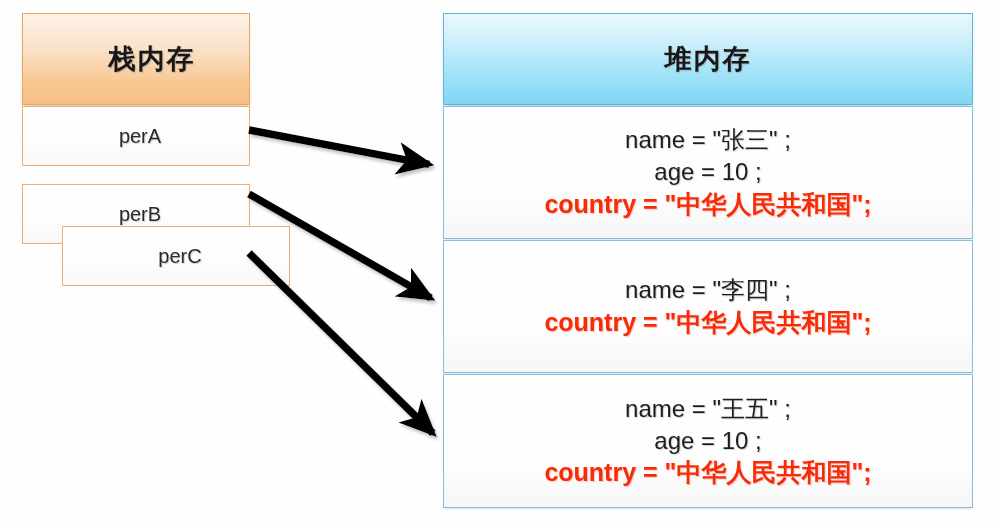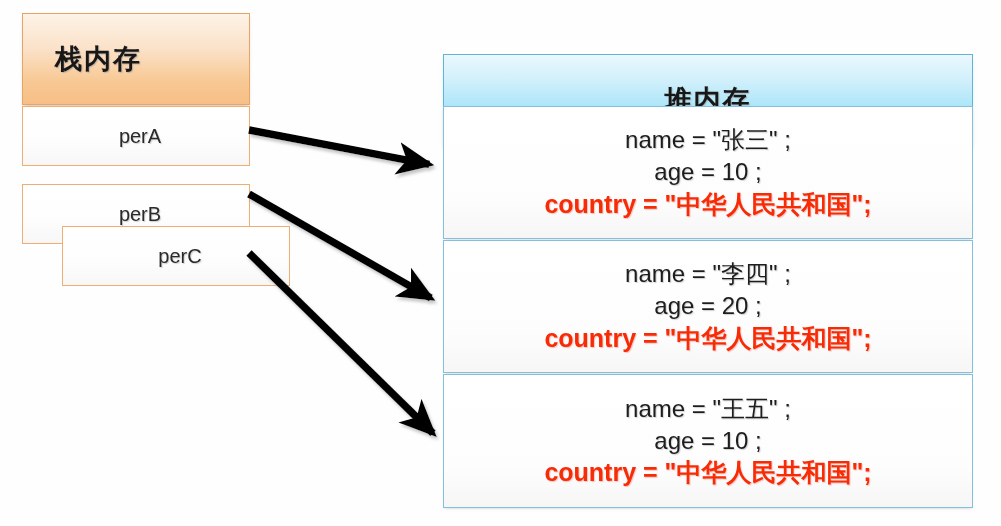--- a/index.html
+++ b/index.html
@@ -34,21 +34,21 @@
     left: 0;
     top: 0;
     width: 228px;
     height: 92px;
     box-sizing: border-box;
     border: 1px solid #e8a464;
     background: linear-gradient(to bottom, #fdf3e7 0%, #fbe2c9 38%, #f8c894 75%, #f7bf86 100%);
     box-shadow: 0 3px 4px -2px rgba(120,100,80,0.45);
     display: flex;
     align-items: center;
-    justify-content: flex-start;
+    justify-content: center;
     padding-left: 32px;
   }
   #stack-header .title {
     font-size: 27px;
     font-weight: bold;
     color: #171717;
     letter-spacing: 2px;
     text-shadow: 1px 1px 1px rgba(150,150,150,0.55);
   }
   .stack-cell {
@@ -86,21 +86,20 @@
     top: 0;
     width: 530px;
     height: 92px;
     box-sizing: border-box;
     border: 1px solid #5fb4d8;
     background: linear-gradient(to bottom, #eaf8fd 0%, #cfeffb 30%, #a6e4f8 62%, #7fd6f4 100%);
     box-shadow: 0 3px 4px -2px rgba(110,120,130,0.5);
     display: flex;
     align-items: center;
     justify-content: center;
-    margin-top: 41px;
   }
   #heap-header .title {
     font-size: 27px;
     font-weight: bold;
     color: #171717;
     letter-spacing: 2px;
     text-shadow: 1px 1px 1px rgba(150,150,150,0.55);
   }
   .heap-block {
     position: absolute;
@@ -174,21 +173,20 @@
   </div>
 
   <div class="heap-block" id="heap-block-0">
     <div class="heap-line">name = "张三" ;</div>
     <div class="heap-line">age = 10 ;</div>
     <div class="heap-line accent">country = "中华人民共和国";</div>
   </div>
 
   <div class="heap-block" id="heap-block-1">
     <div class="heap-line">name = "李四" ;</div>
-    <div class="heap-line">age = 20 ;</div>
     <div class="heap-line accent">country = "中华人民共和国";</div>
   </div>
 
   <div class="heap-block" id="heap-block-2">
     <div class="heap-line">name = "王五" ;</div>
     <div class="heap-line">age = 10 ;</div>
     <div class="heap-line accent">country = "中华人民共和国";</div>
   </div>
 
 </div>

